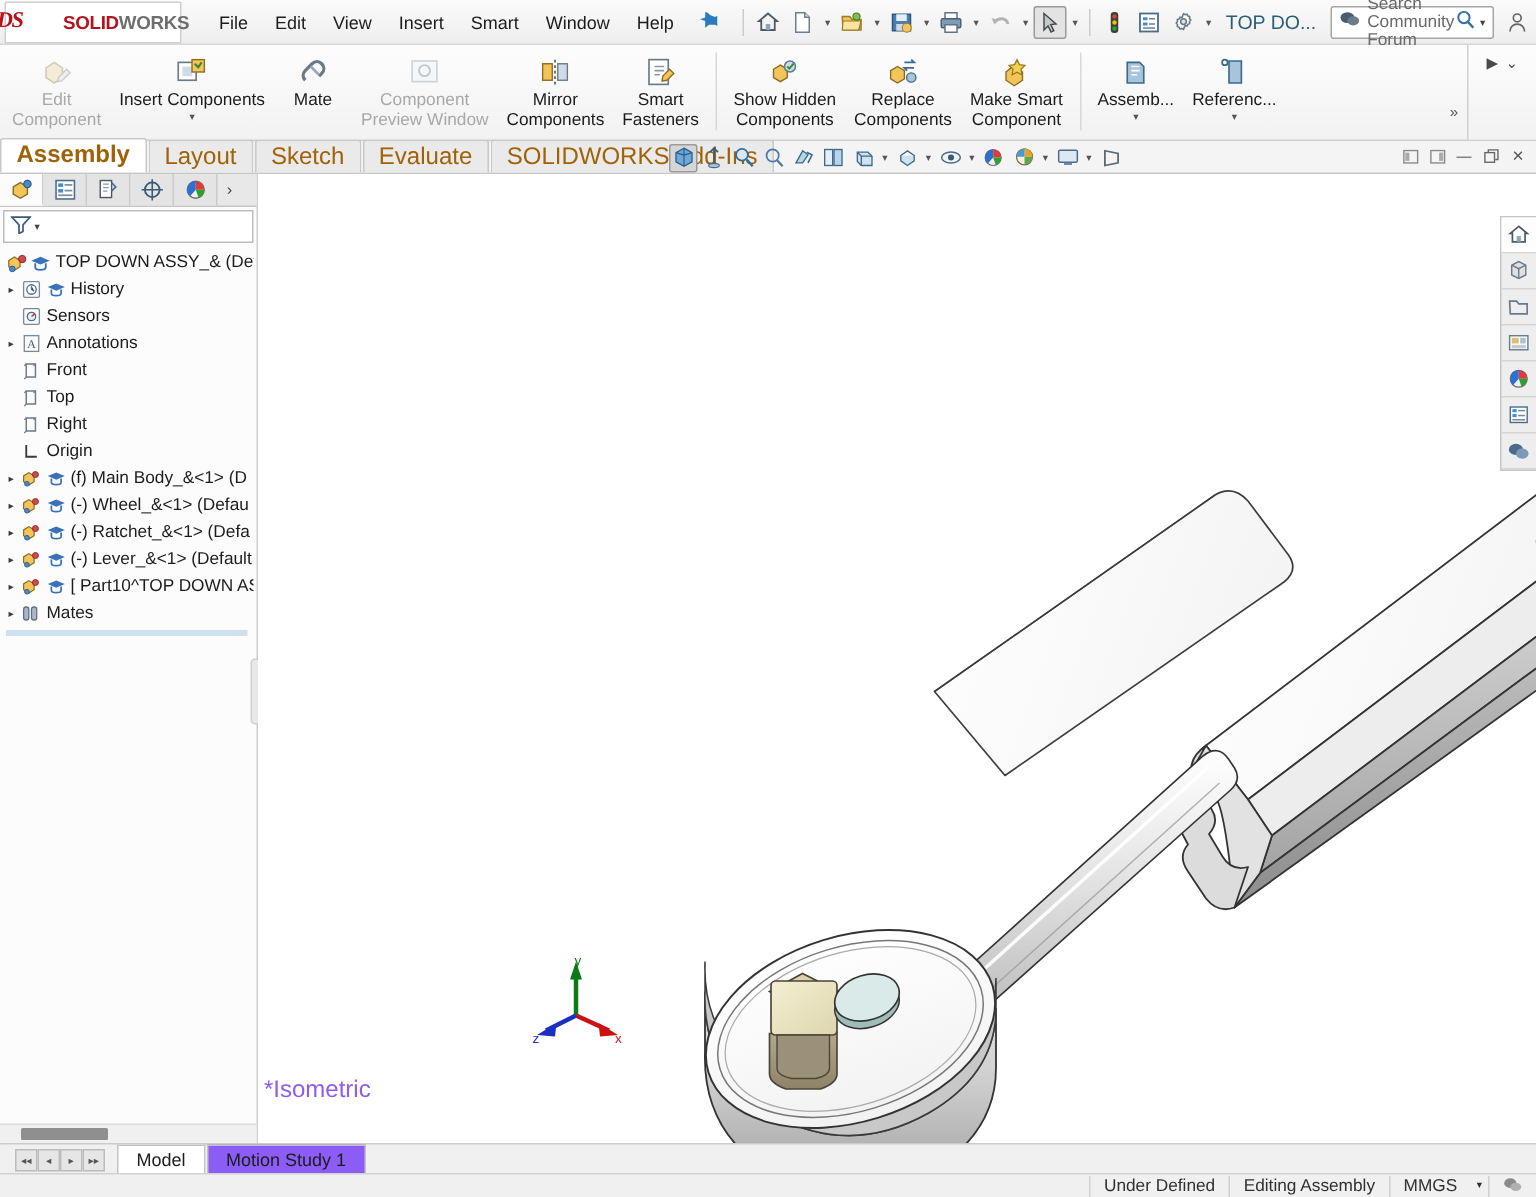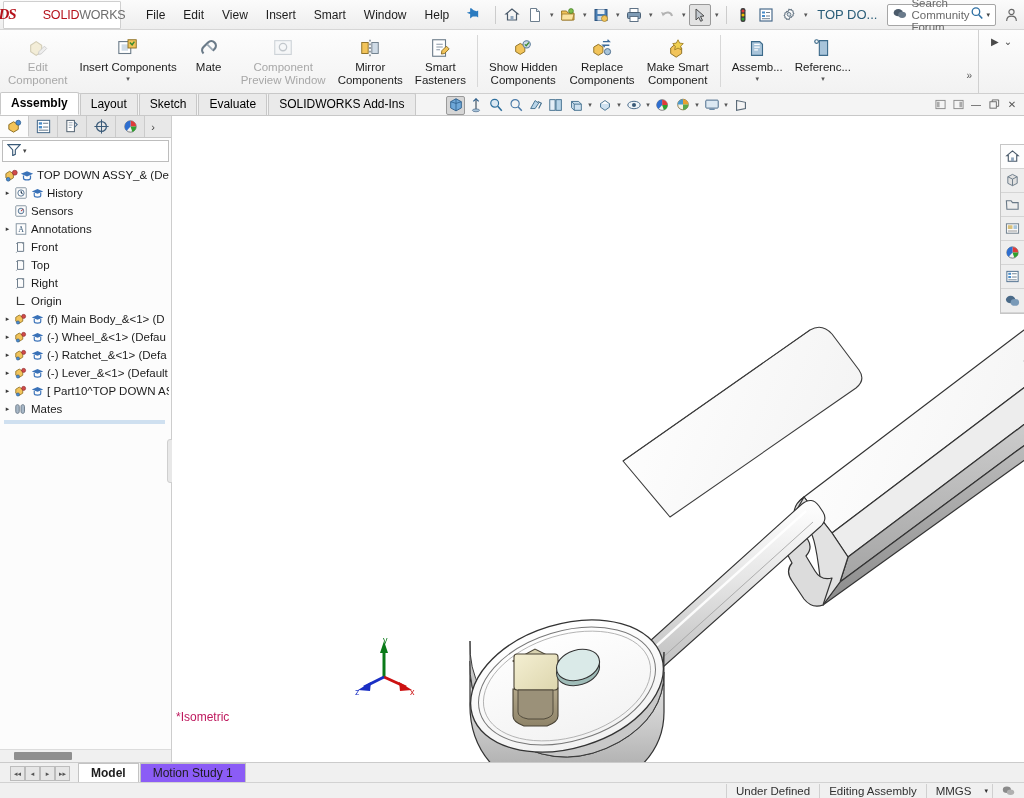--- a/index.html
+++ b/index.html
@@ -22,21 +22,21 @@
   }
   .logo-box {
     width: 118px; height: 28px; margin-left: 3px;
     background: #ffffff; border: 1px solid #cfcfcf;
     display: flex; align-items: center; justify-content: center;
     border-radius: 1px;
     gap: 24px;
   }
   .logo-ds { color: #b5121b; font-size: 15px; font-weight: bold; font-style: italic;
              letter-spacing: -1px; margin-right: 3px; font-family: "Liberation Serif", serif; }
-  .logo-sw { font-size: 12.5px; font-weight: normal; letter-spacing: -0.2px; }
+  .logo-sw { font-size: 12.5px; font-weight: bold; letter-spacing: -0.2px; }
   .logo-sw .s1 { color: #b5121b; }
   .logo-sw .s2 { color: #6e6e6e; }
   .menus { display: flex; align-items: center; margin-left: 16px; }
   .menu-item {
     padding: 4px 9px; font-size: 12px; color: #1c1c1c; cursor: default;
     white-space: nowrap;
   }
   .pin-icon { margin-left: 8px; color: #2b6cb0; font-size: 13px; transform: rotate(45deg); }
 
   .qat { display: flex; align-items: center; margin-left: 12px; gap: 1px; }
@@ -95,24 +95,24 @@
   .ribbon-right span { font-size: 10px; color: #4a4a4a; cursor: default; }
   .chevron-more { position: absolute; right: 52px; top: 40px; font-size: 10px; color: #555; cursor: default; }
 
   
   .tabrow {
     height: 22px; display: flex; align-items: flex-end;
     background: #f4f4f4; border-bottom: 1px solid #c8c8c8;
     position: relative;
   }
   .cmdtab {
-    padding: 3px 10px 3px 10px; font-size: 12px; cursor: default;
+    padding: 3px 10px 3px 10px; font-size: 16px; cursor: default;
     border: 1px solid #c8c8c8; border-bottom: none;
     background: #eaeaea; margin-right: 1px; border-radius: 2px 2px 0 0;
-    color: #000000; line-height: 15px;
+    color: #a16207; line-height: 15px;
   }
   .cmdtab.active { background: #ffffff; font-weight: bold; border-bottom: 1px solid #ffffff; }
 
   .viewtoolbar {
     position: absolute; left: 446px; top: 0; height: 22px;
     display: flex; align-items: center; gap: 1px;
   }
   .vbtn {
     width: 19px; height: 19px; display: flex; align-items: center; justify-content: center;
     border: 1px solid transparent; border-radius: 2px; cursor: default;
@@ -170,21 +170,21 @@
   }
   .splitter-dot {
     position: absolute; right: -4px; top: 50%; width: 8px; height: 44px;
     background: #e8e8e8; border: 1px solid #cfcfcf; border-radius: 3px;
   }
 
   
   .graphics { flex: 1; position: relative; background: #ffffff; overflow: hidden; }
   .triad { position: absolute; left: 182px; bottom: 60px; }
   .viewlabel {
-    position: absolute; left: 4px; bottom: 38px; font-size: 12px; color: #be185d;
+    position: absolute; left: 4px; bottom: 26px; font-size: 16px; color: #8b5cf6;
   }
 
   
   .taskpane {
     position: absolute; right: 0; top: 28px; width: 24px;
     background: #eeeeee; border: 1px solid #c6c6c6; border-right: none;
     display: flex; flex-direction: column;
   }
   .tp-btn {
     height: 24px; display: flex; align-items: center; justify-content: center;
@@ -199,21 +199,21 @@
   }
   .navarrows { display: flex; align-items: center; gap: 0; margin-right: 8px; }
   .navbtn {
     width: 15px; height: 15px; margin-top: 2px; display: flex; align-items: center; justify-content: center;
     border: 1px solid #bcbcbc; background: #e6e6e6; font-size: 7px; color: #555; cursor: default;
   }
   .sheettab {
     padding: 2px 12px; font-size: 12px; border: 1px solid #c3c3c3; border-bottom: none;
     background: #8b5cf6; margin-right: 1px; cursor: default; line-height: 15px;
   }
-  .sheettab.active { background: #ffffff; font-weight: bold; }
+  .sheettab.active { background: #ffffff; font-weight: normal; }
 
   .statusbar {
     height: 16px; background: #f0f0f0; border-top: 1px solid #d2d2d2;
     display: flex; align-items: center; font-size: 11.5px; color: #303030;
   }
   .edu-note { color: #8a3a1e; margin-left: 3px; white-space: nowrap; }
   .sb-spacer { flex: 1; }
   .sb-cell { padding: 0 9px; border-left: 1px solid #d0d0d0; white-space: nowrap; line-height: 14px; }
   .sb-cell.nb { border-left: none; }
 </style>

